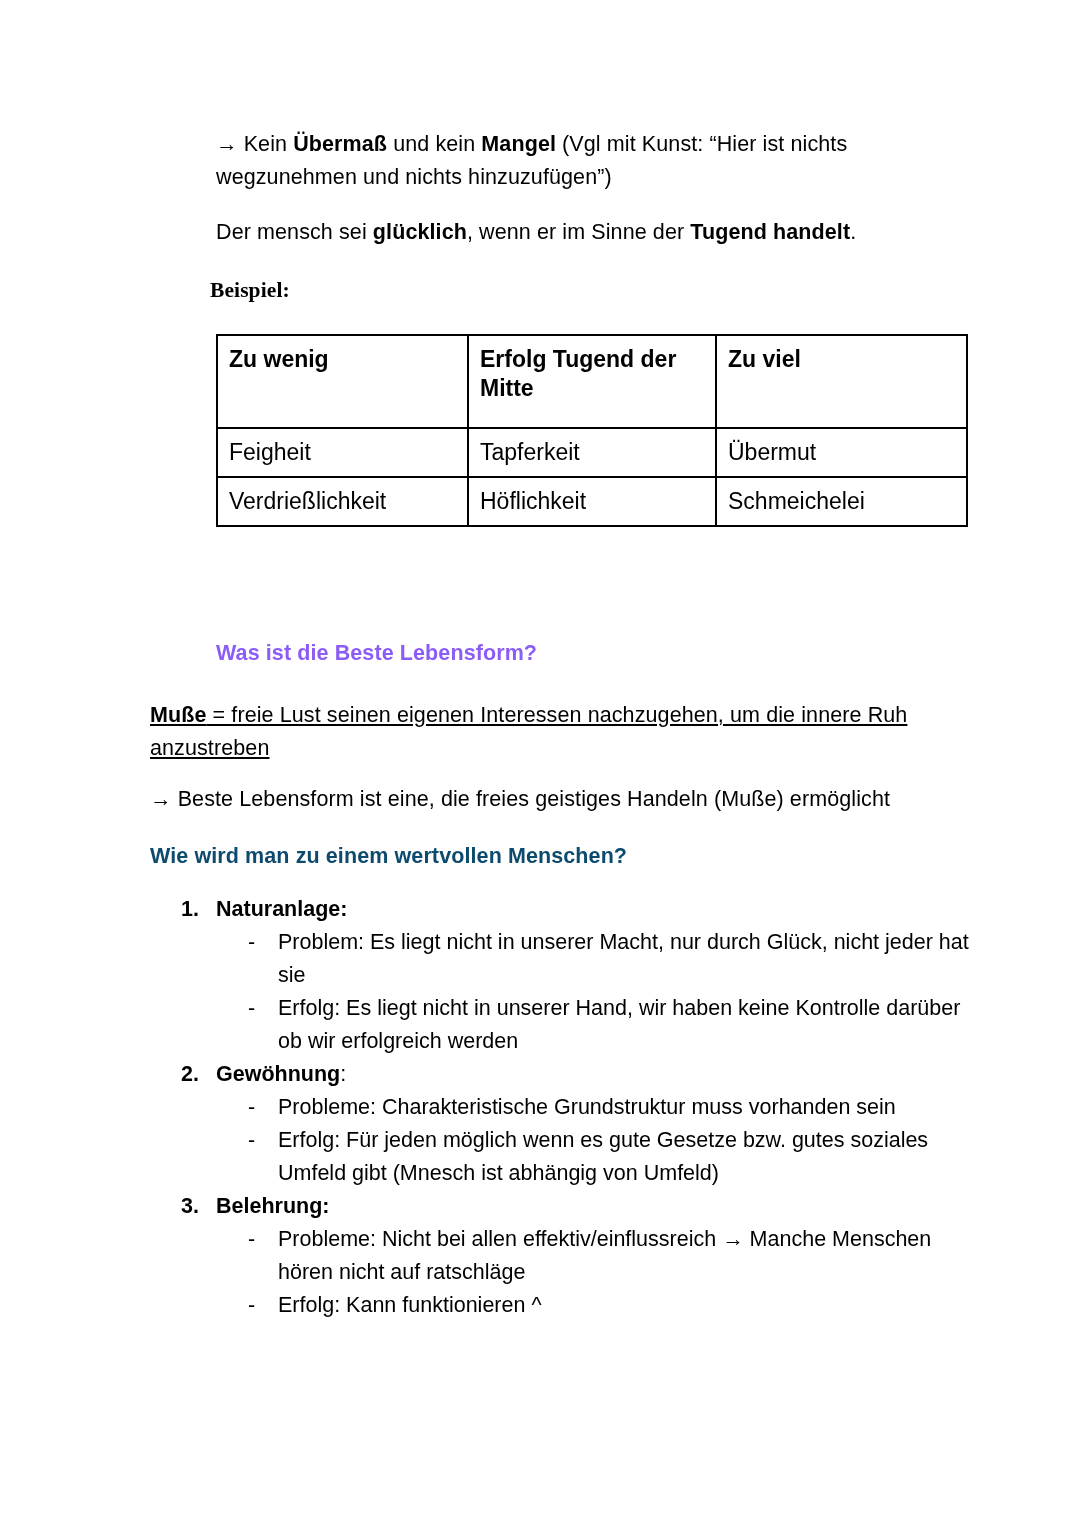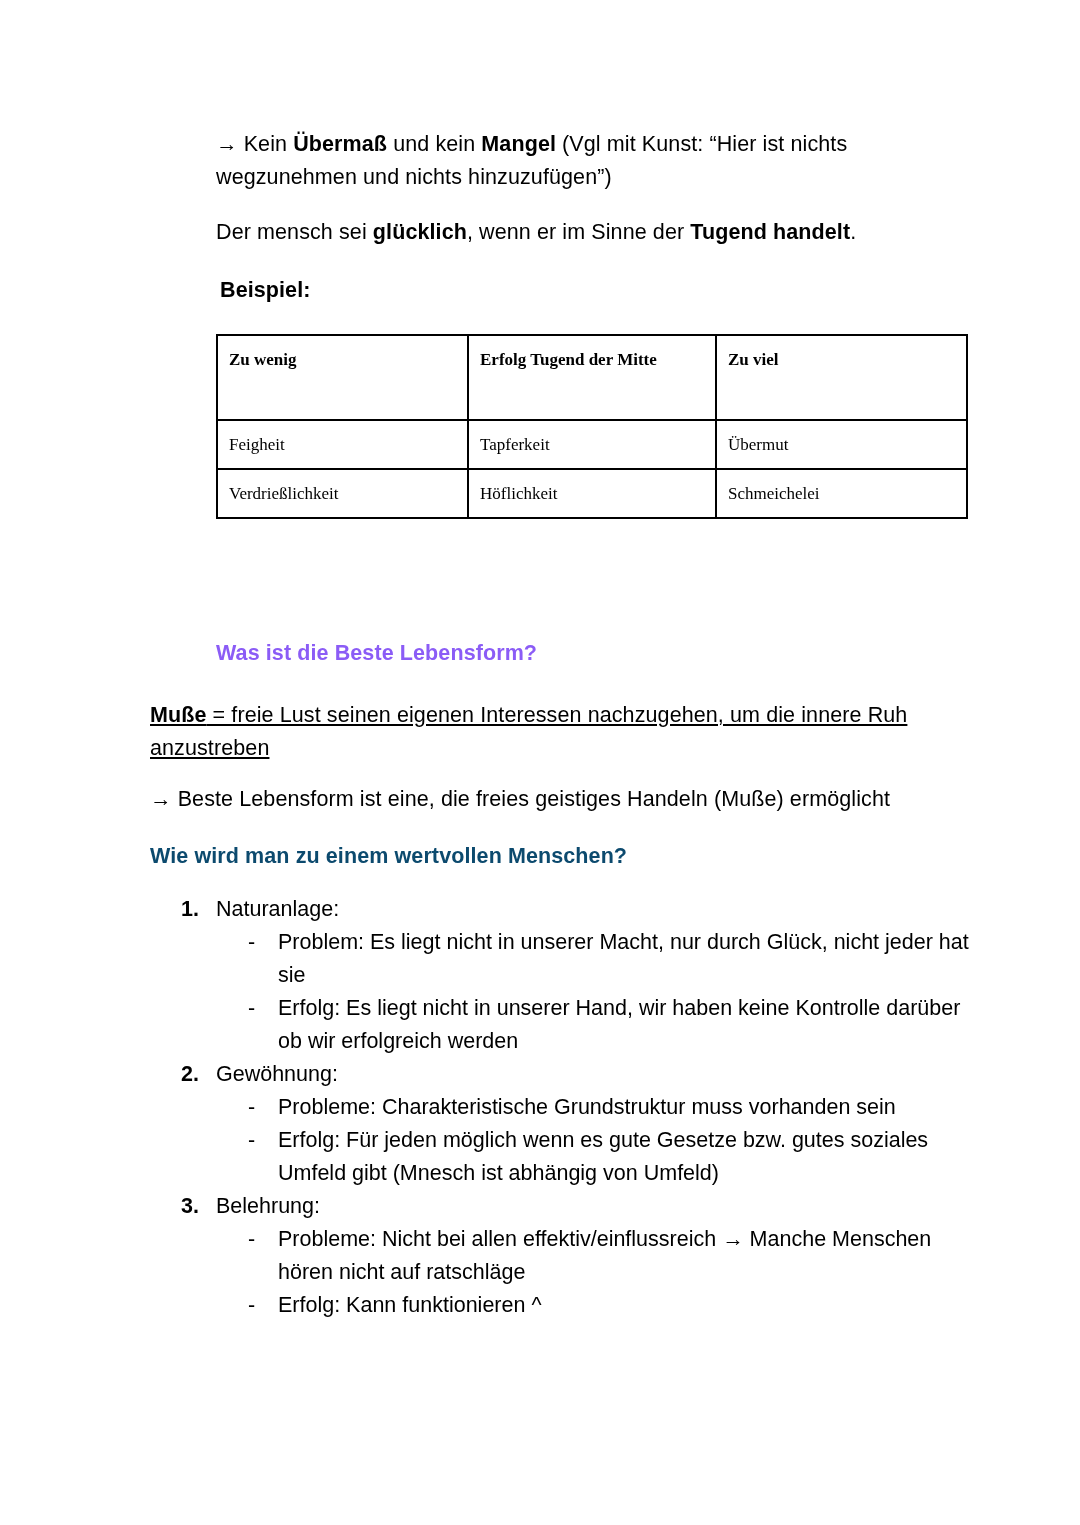--- a/index.html
+++ b/index.html
@@ -62,25 +62,24 @@
     border-collapse: collapse;
     width: 750px;
     table-layout: fixed;
   }
   table.virtue-table td,
   table.virtue-table th {
     border: 2px solid #000000;
     vertical-align: top;
     text-align: left;
     padding: 9px 10px 9px 11px;
-    font-size: 17px;
+    font-size: 23px;
     line-height: 29px;
     font-weight: normal;
     color: #000;
-    font-family: Liberation Serif, serif;
   }
   table.virtue-table thead th {
     font-weight: bold;
     height: 50px;
     padding-bottom: 24px;
   }
   table.virtue-table tbody td {
     height: 28px;
   }
   col.c1 { width: 251px; }
@@ -109,21 +108,21 @@
   }
   .oitem-num {
     position: absolute;
     left: 11px;
     top: 0;
     font-weight: bold;
     width: 26px;
     text-align: left;
   }
   .oitem-title {
-    font-weight: normal;
+    font-weight: bold;
   }
   .oitem-title-suffix {
     font-weight: normal;
   }
   .sublist {
     margin: 0;
     padding: 0;
     list-style: none;
   }
   .subitem {
@@ -143,21 +142,21 @@
 <div class="page">
 
   <div class="para" style="left:196px; top:128px; width:660px;">
     <span class="arrow">→</span><span> Kein </span><b>Übermaß</b><span> und kein </span><b>Mangel</b><span> (Vgl mit Kunst: “Hier ist nichts wegzunehmen und nichts hinzuzufügen”)</span>
   </div>
 
   <div class="para" style="left:196px; top:216px; width:720px;">
     <span>Der mensch sei </span><b>glücklich</b><span>, wenn er im Sinne der </span><b>Tugend handelt</b><span>.</span>
   </div>
 
-  <div class="para bold" style="left:200px; top:274px;">Beispiel:</div>
+  <div class="para bold" style="left:190px; top:274px;font-family:Liberation Serif, serif;">Beispiel:</div>
 
   <div class="tbl-wrap">
     <table class="virtue-table">
       <colgroup>
           <col class="c1">
           <col class="c2">
           <col class="c3">
         </colgroup>
       <thead>
         <tr>

